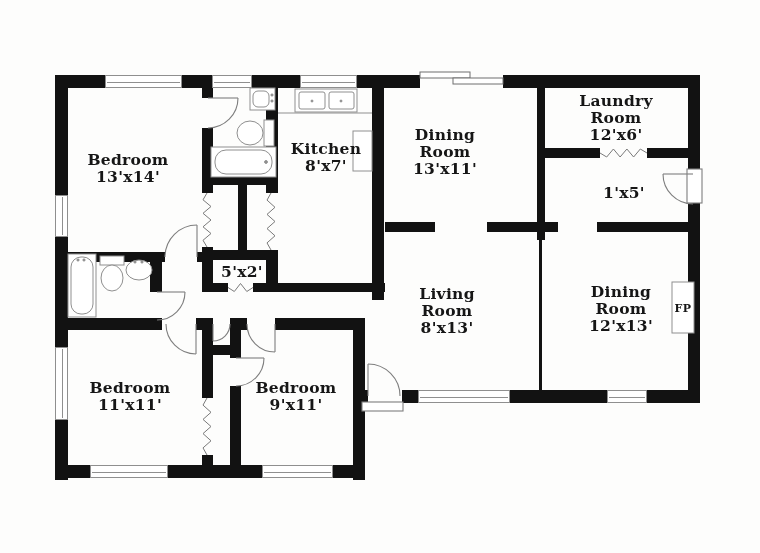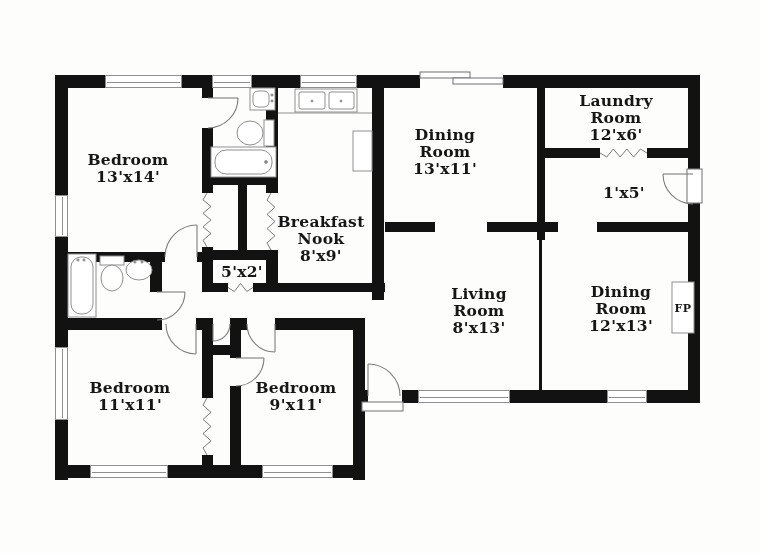--- a/index.html
+++ b/index.html
@@ -187,42 +187,41 @@
       <rect x="353" y="131" width="19" height="40"></rect>
     </g>
 
     <rect x="672" y="282" width="22" height="51" fill="#ffffff" stroke="#8f8f8f" stroke-width="1"></rect>
   </svg>
 
   <div class="room-label" style="left:128px;top:168px">
     <span class="l">Bedroom</span>
     <span class="l">13'x14'</span>
   </div>
+  <div class="room-label" style="left:326px;top:157px">
+    <span class="l">Kitchen</span>
+    <span class="l">8'x7'</span>
+  </div>
   <div class="room-label" style="left:445px;top:151px">
     <span class="l">Dining</span>
     <span class="l">Room</span>
     <span class="l">13'x11'</span>
   </div>
   <div class="room-label" style="left:616px;top:117px">
     <span class="l">Laundry</span>
     <span class="l">Room</span>
     <span class="l">12'x6'</span>
   </div>
   <div class="room-label" style="left:624px;top:192px">
     <span class="l">1'x5'</span>
   </div>
-  <div class="room-label" style="left:321px;top:238px">
-    <span class="l">Breakfast</span>
-    <span class="l">Nook</span>
-    <span class="l">8'x9'</span>
-  </div>
   <div class="room-label" style="left:242px;top:271px">
     <span class="l">5'x2'</span>
   </div>
-  <div class="room-label" style="left:479px;top:310px">
+  <div class="room-label" style="left:447px;top:310px">
     <span class="l">Living</span>
     <span class="l">Room</span>
     <span class="l">8'x13'</span>
   </div>
   <div class="room-label" style="left:621px;top:308px">
     <span class="l">Dining</span>
     <span class="l">Room</span>
     <span class="l">12'x13'</span>
   </div>
   <div class="room-label" style="left:130px;top:396px">

